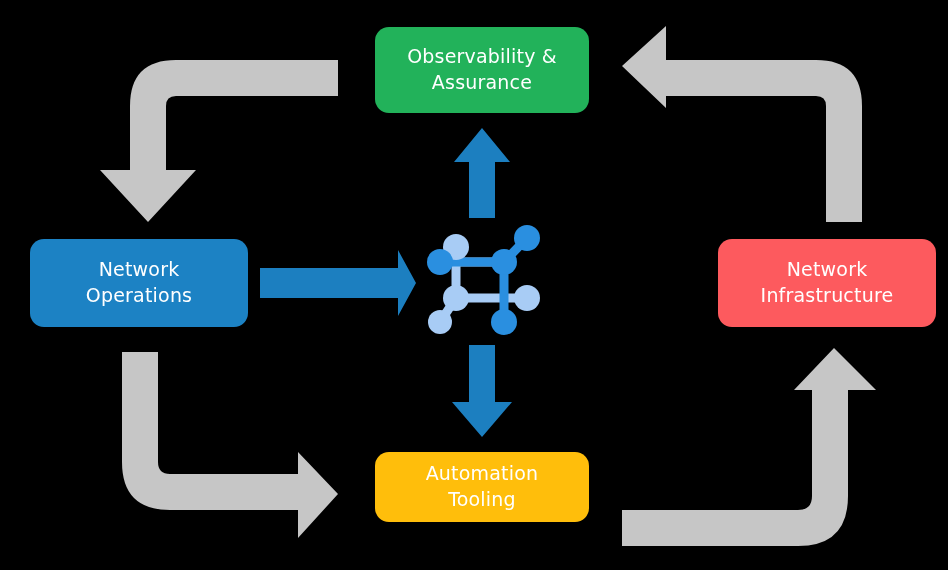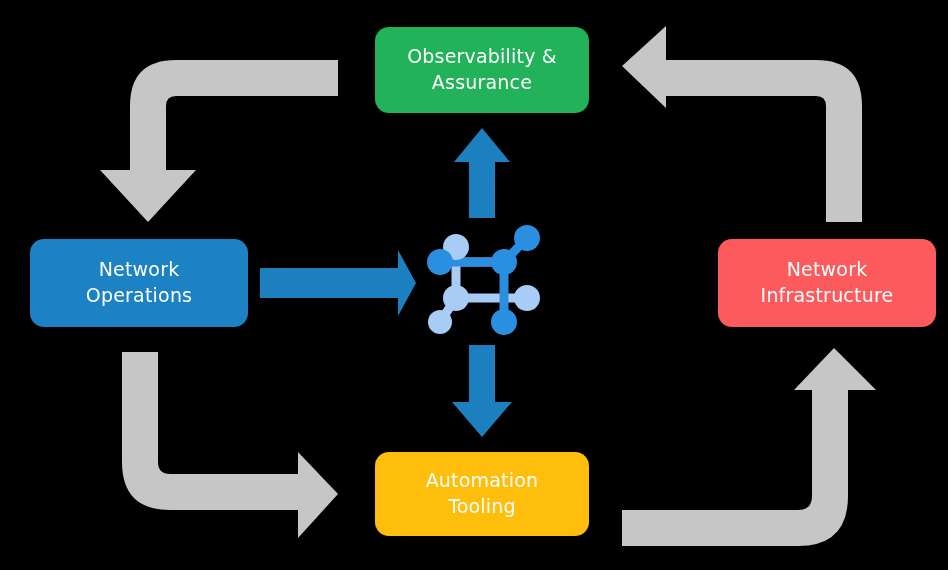--- a/index.html
+++ b/index.html
@@ -43,21 +43,21 @@
   }
   #box-network-operations {
     left: 22px; top: 239px; width: 218px; height: 88px;
     background: #1c82c4;
   }
   #box-network-infrastructure {
     left: 710px; top: 239px; width: 218px; height: 88px;
     background: #fd5a5e;
   }
   #box-automation-tooling {
-    left: 367px; top: 452px; width: 214px; height: 84px;
+    left: 367px; top: 452px; width: 214px; height: 70px;
     background: #ffbe0b;
     align-items: center;
   }
   
   .layer {
     position: absolute;
     left: 0; top: 0;
     width: 948px;
     height: 570px;
     pointer-events: none;

